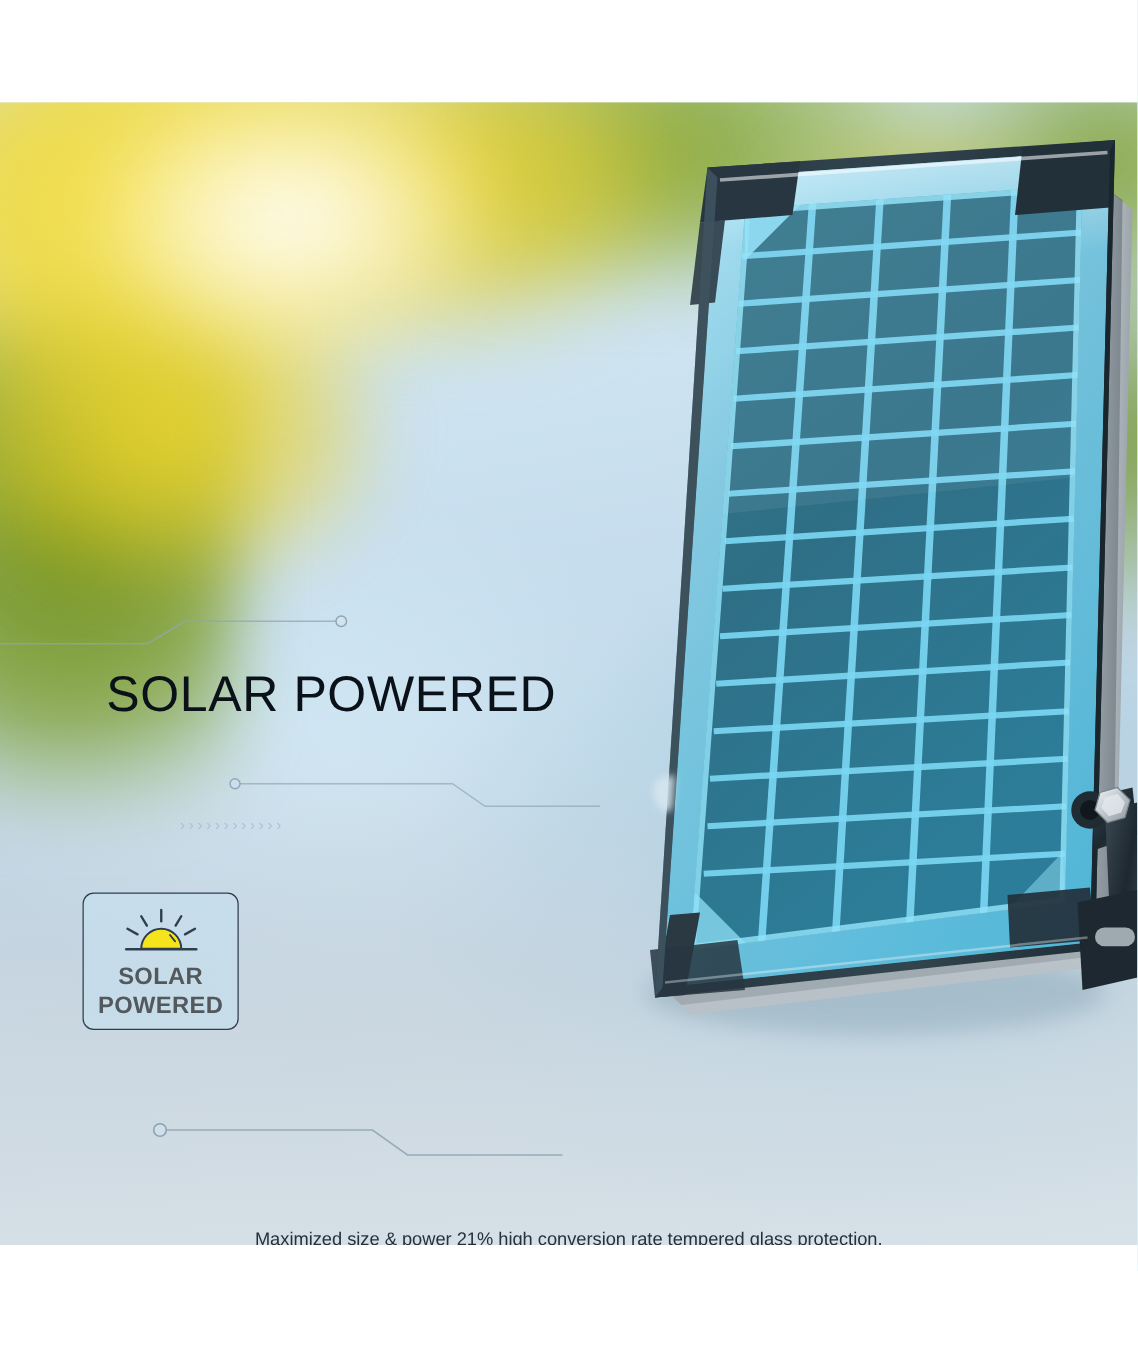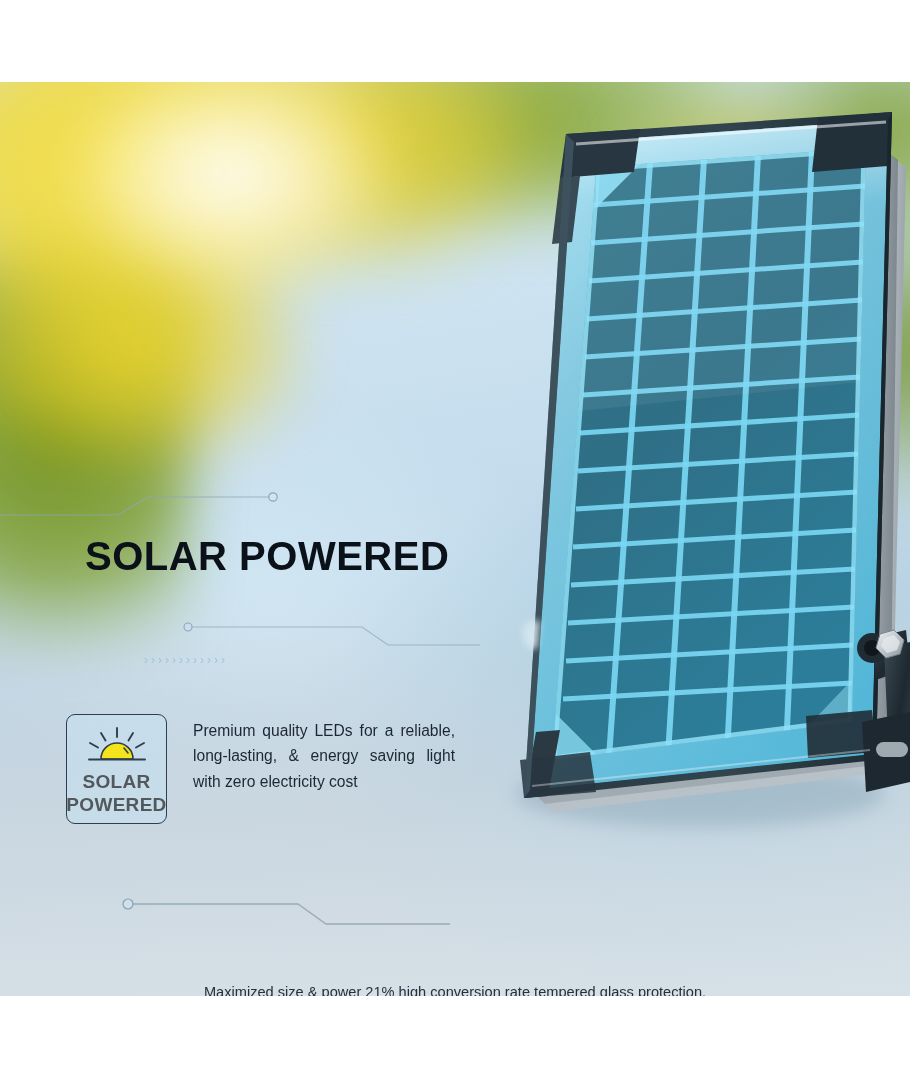--- a/index.html
+++ b/index.html
@@ -106,39 +106,39 @@
     font-family:"Liberation Sans", sans-serif;
     user-select:none;
   }
   .chevrons span { opacity:.85; }
 
   
   #headline {
     position:absolute;
     left:85px; top:452px;
     font-size:40px;
-    font-weight:700;
+    font-weight:400;
     letter-spacing:.5px;
     color:#0b1118;
     font-family:"Liberation Sans", sans-serif;
     white-space:nowrap;
   }
 
   
   #feature-row {
     position:absolute;
     left:66px; top:632px;
     width:400px;
     display:flex;
     align-items:flex-start;
     gap:26px;
   }
   #solar-badge {
     flex:0 0 auto;
-    width:101px; height:110px;
+    width:125px; height:110px;
     border:1.6px solid #2f3e4e;
     border-radius:9px;
     background:rgba(198,226,242,.50);
     display:flex; flex-direction:column;
     align-items:center; justify-content:center;
     padding-top:4px;
   }
   #solar-badge svg { display:block; margin-bottom:2px; }
   .badge-text {
     color:#52585c;
@@ -391,21 +391,20 @@
           <line x1="64" y1="17" x2="56" y2="21.5"></line>
         </g>
         <path d="M21 33 a16 16 0 0 1 32 0 z" fill="#f5e31c" stroke="#2f3e4e" stroke-width="1.6" stroke-linejoin="round"></path>
         <line x1="9" y1="33.4" x2="65" y2="33.4" stroke="#2f3e4e" stroke-width="2" stroke-linecap="round"></line>
         <path d="M44 22 l4 5" stroke="#2f3e4e" stroke-width="1.6" stroke-linecap="round" fill="none"></path>
       </svg>
       <div class="badge-text">SOLAR</div>
       <div class="badge-text">POWERED</div>
     </div>
 
-    <div id="feature-text">Premium quality LEDs for a reliable, long-lasting, &amp; energy saving light with zero electricity cost</div>
   </div>
 
   <div id="caption">
     <div>Maximized size &amp; power 21% high conversion rate tempered glass protection,</div>
 
   </div>
 
 </div>
 
 <div style="position:absolute;left:0;top:996px;width:910px;height:84px;background:#ffffff;"></div>

